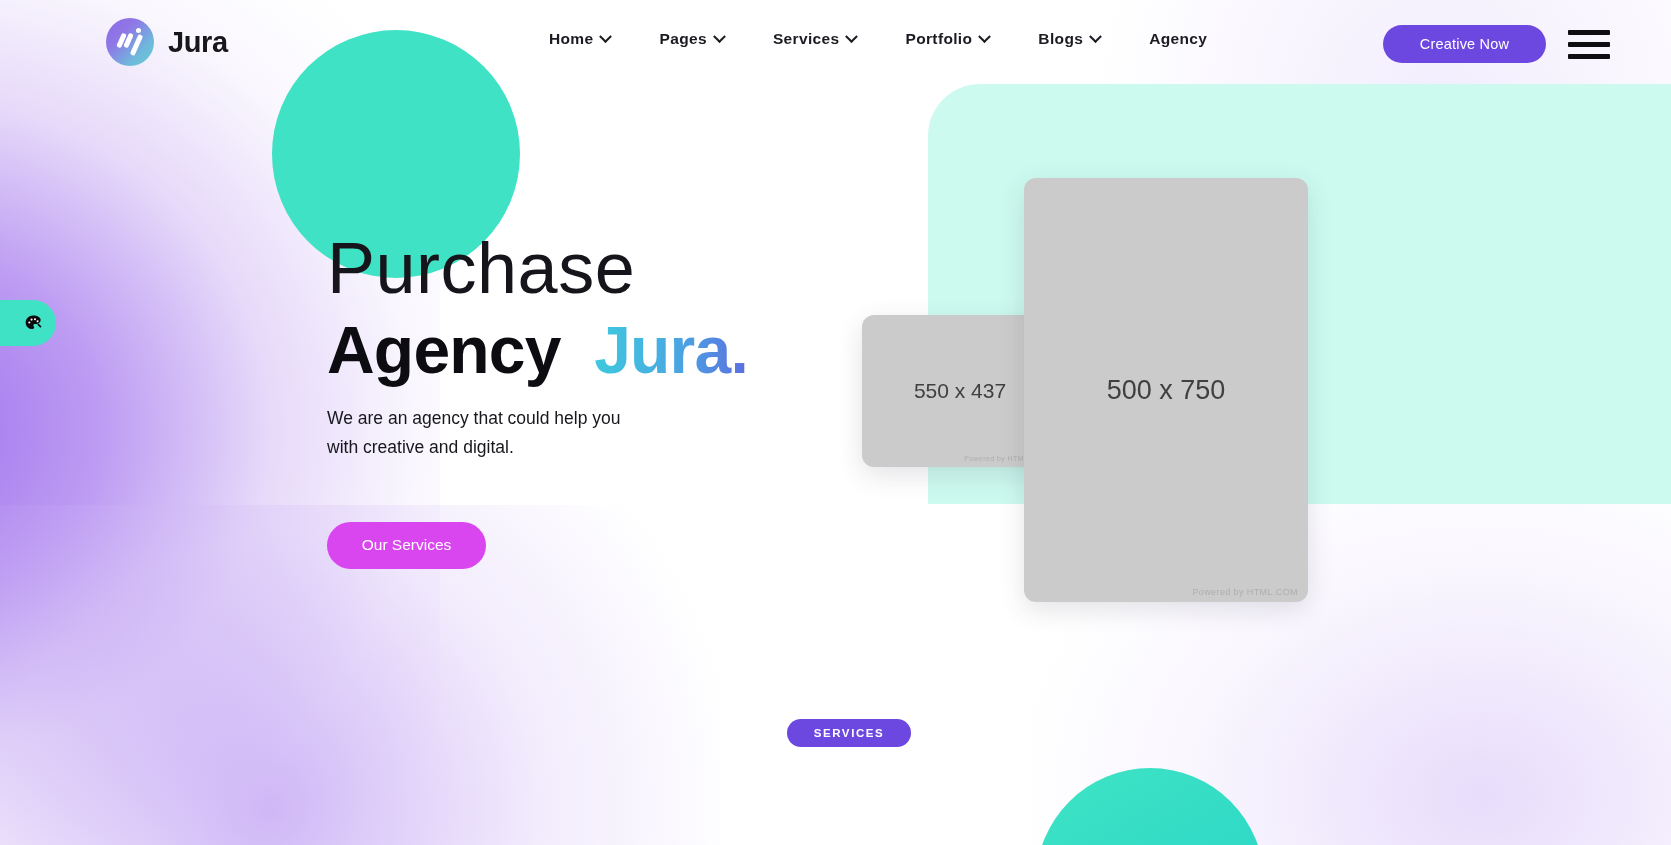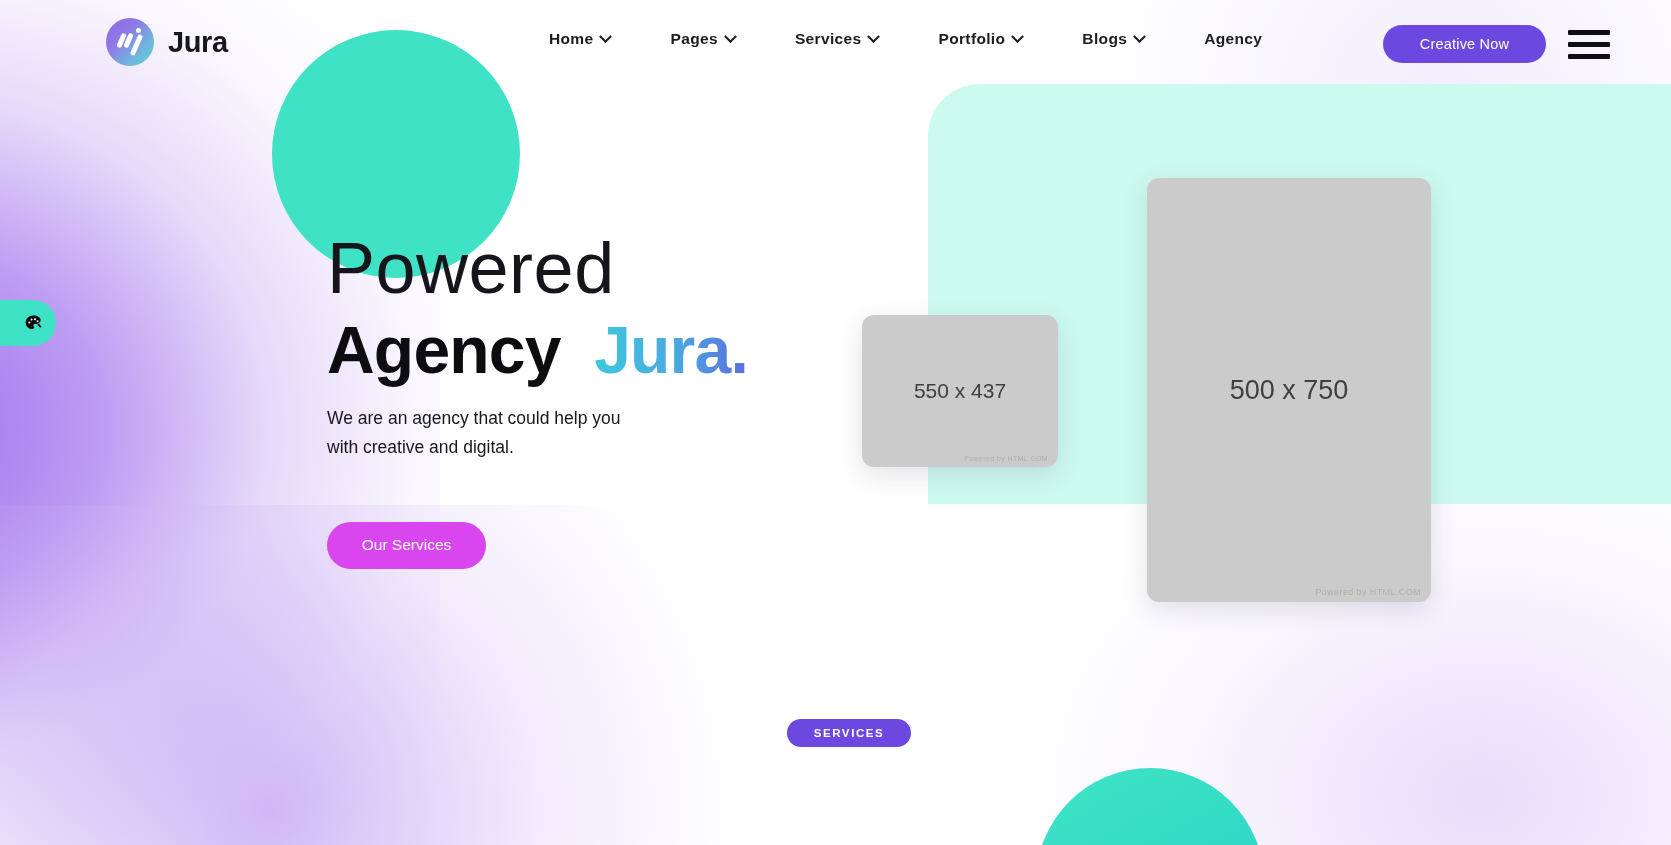--- a/index.html
+++ b/index.html
@@ -134,21 +134,21 @@
   .brand-mark .dot { width:5px; height:5px; border-radius:50%; left:30px; top:10px; }
   .brand-name {
     font-size:29px; font-weight:bold;
     color:#17171c; letter-spacing:-0.4px;
   }
 
   .nav {
     position:absolute;
     left:527px; top:30px;
     display:flex; align-items:center;
-    gap:16px;
+    gap:5px;
   }
   .nav-item {
     display:flex; align-items:center; gap:8px;
     padding:0 22px;
     font-size:15.5px;
     font-weight:600;
     letter-spacing:0.35px;
     color:#1b1b22;
     cursor:pointer;
     white-space:nowrap;
@@ -263,21 +263,21 @@
     color:#aeaeae;
     letter-spacing:0.4px;
   }
   .ph-small {
     left:862px; top:315px;
     width:196px; height:152px;
   }
   .ph-small .ph-label { font-size:21px; }
   .ph-small .ph-credit { font-size:7px; }
   .ph-big {
-    left:1147px; top:178px;
+    left:1024px; top:178px;
     width:284px; height:424px;
   }
   .ph-big .ph-label { font-size:27px; }
   .ph-big .ph-credit { font-size:9px; }
 
   
   .services-badge {
     position:absolute;
     left:787px; top:719px;
     width:124px; height:28px;
@@ -362,21 +362,21 @@
     <button class="purchase-btn">Creative Now</button>
 
     <div class="burger">
       <span></span>
         <span></span>
         <span></span>
     </div>
   </header>
 
   <section class="hero-copy">
-    <div class="headline-thin">Powered</div>
+    <div class="headline-thin">Purchase</div>
     <div class="headline-bold">
       <span>Agency</span>
       <span class="headline-accent">Jura.</span>
     </div>
     <p class="hero-text">We are an agency that could help you with creative and digital.</p>
     <button class="hero-btn">Our Services</button>
   </section>
 
   <div class="ph ph-small">
     <div class="ph-label">550 x 437</div>

